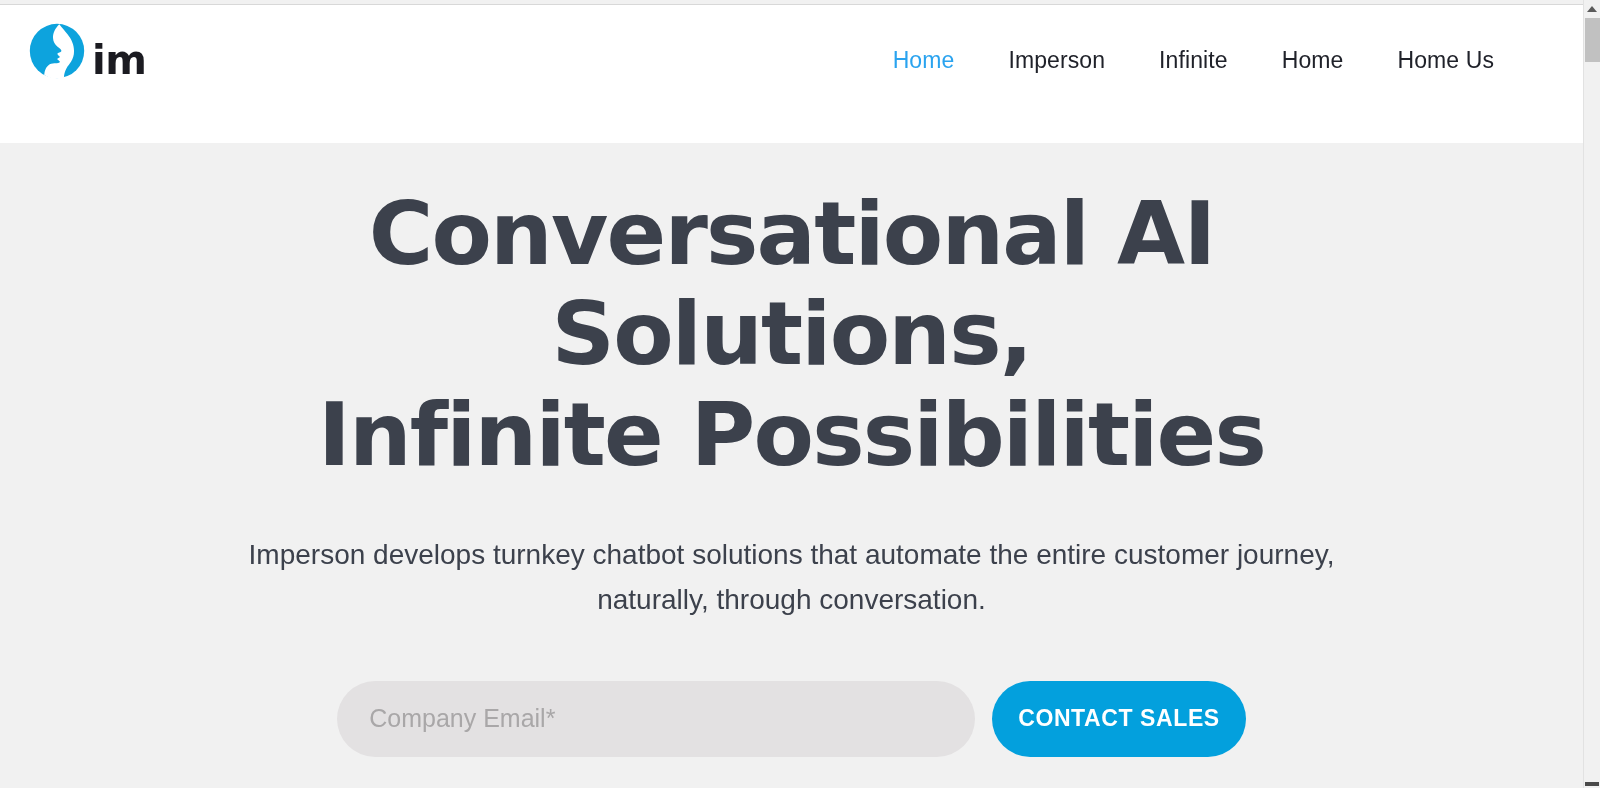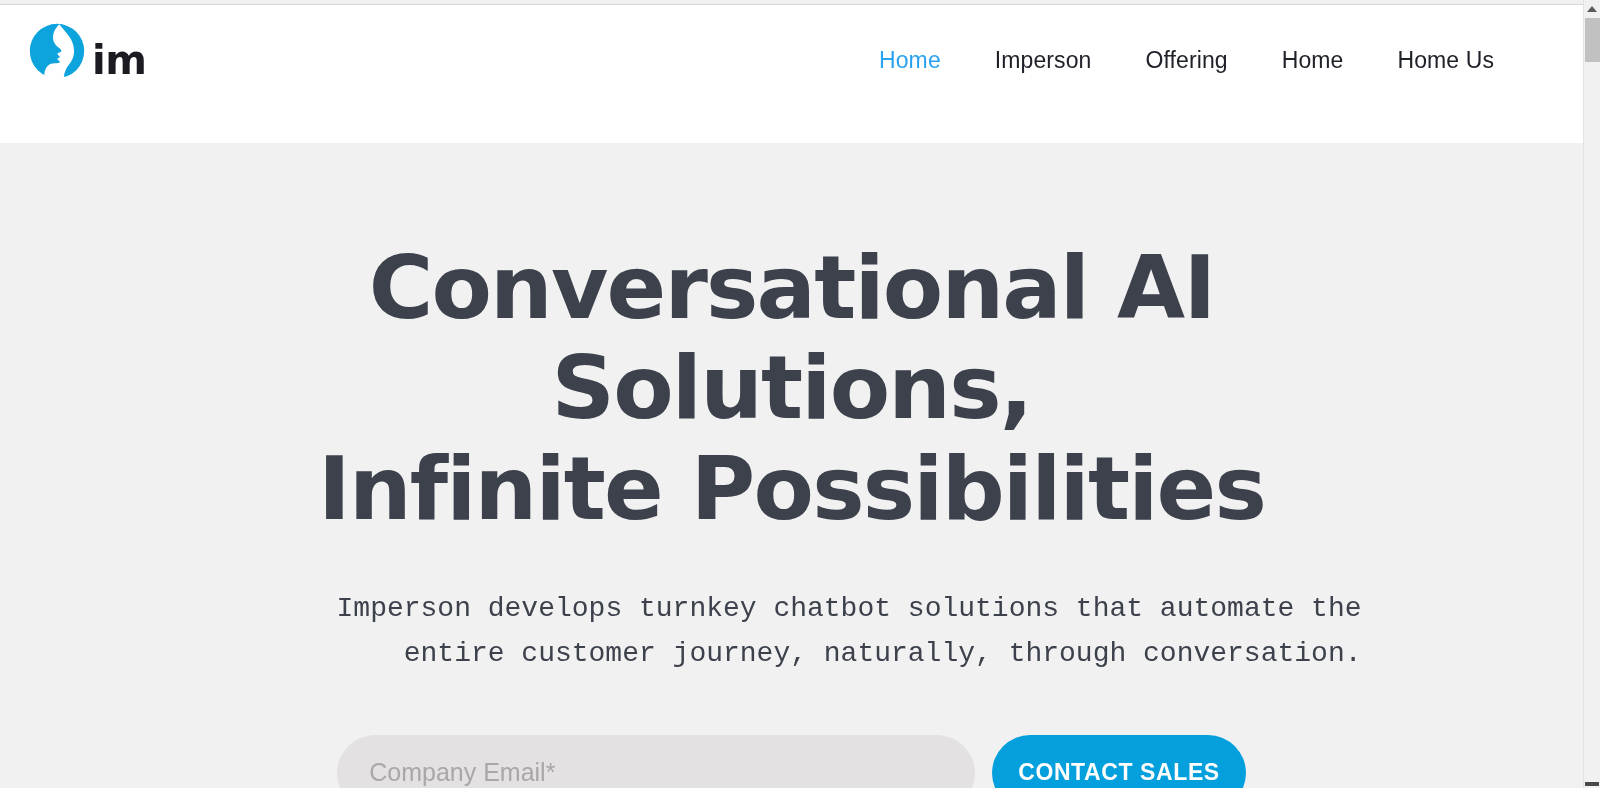--- a/index.html
+++ b/index.html
@@ -107,21 +107,21 @@
 
   
   .hero {
     position: absolute;
     top: 143px;
     left: 0;
     width: 1583px;
     height: 645px;
     background: #f1f1f1;
     box-sizing: border-box;
-    padding-top: 95px;
+    padding-top: 41px;
   }
 
   .hero-inner {
     width: 1240px;
     margin: 0 auto;
     text-align: center;
   }
 
   .hero-title {
     margin: 0;
@@ -130,27 +130,26 @@
     font-weight: 700;
     line-height: 1.14;
     letter-spacing: -1.8px;
     color: #3c414c;
     white-space: pre-line;
   }
 
   .hero-sub {
     margin: 47px auto 0 auto;
     width: 1140px;
-    font-family: Liberation Mono, monospace;
+    font-family: Liberation Sans, sans-serif;
     font-size: 28px;
     font-weight: 400;
     line-height: 1.62;
     color: #3c414c;
     letter-spacing: 0px;
-    text-align: right;
   }
 
   
   .hero-form {
     margin-top: 58px;
     display: flex;
     align-items: center;
     justify-content: center;
     gap: 17px;
   }
@@ -264,21 +263,21 @@
                  C41.0 10.4 37.8 6.6 34.5 2.6 Z" fill="#ffffff"></path>
       </svg>
       <span class="brand-word">
         <span class="w-im">im</span>
       </span>
     </a>
 
     <nav class="main-nav">
       <a class="nav-link is-active" href="#">Home</a>
       <a class="nav-link" href="#">Imperson</a>
-      <a class="nav-link" href="#">Offering</a>
+      <a class="nav-link" href="#">Infinite</a>
       <a class="nav-link" href="#">Home</a>
       <a class="nav-link" href="#">Home Us</a>
     </nav>
 
   </header>
 
   <section class="hero">
     <div class="hero-inner">
 
       <h1 class="hero-title">Conversational AI Solutions,

